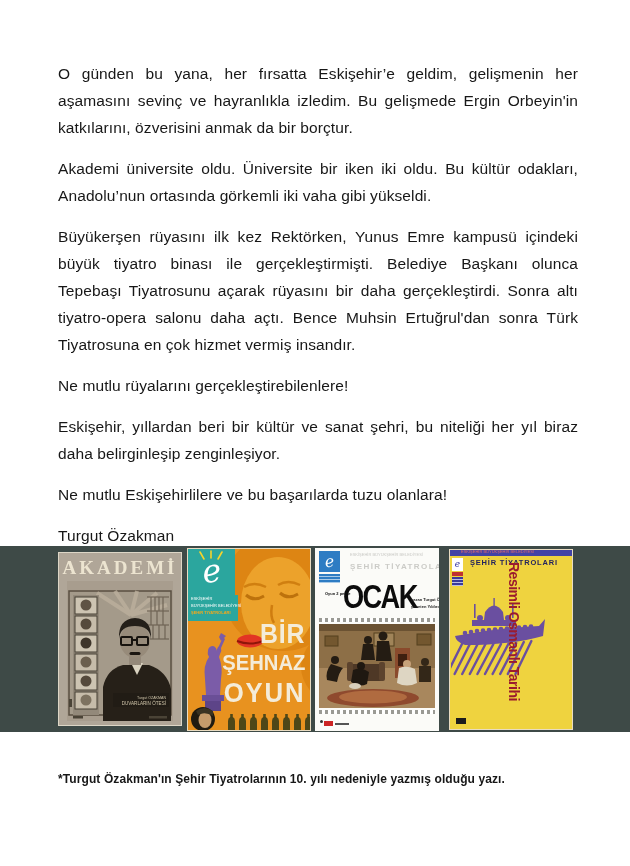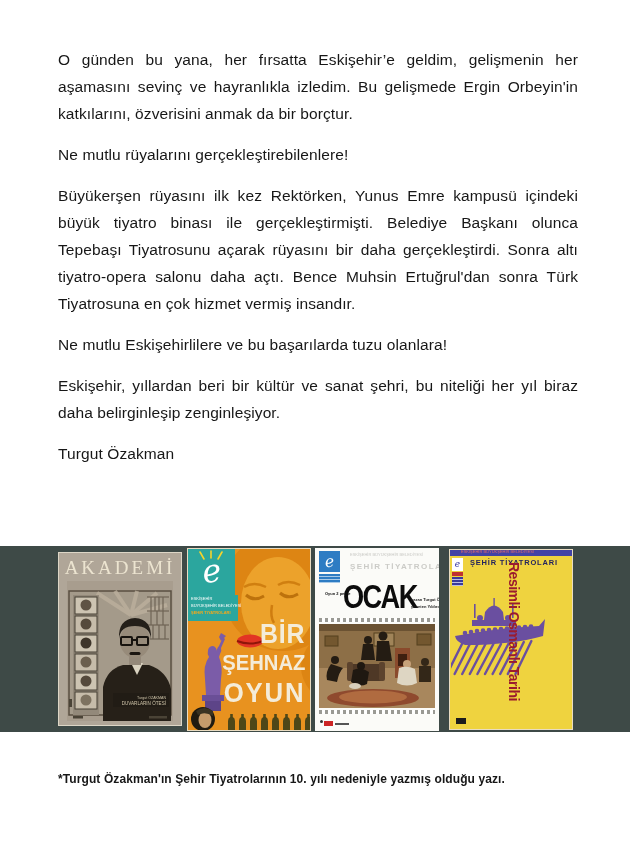--- a/index.html
+++ b/index.html
@@ -3,41 +3,41 @@
 <meta charset="utf-8">
 <style>
   html,body { margin:0; padding:0; background:#ffffff; }
   .page {
     position:relative; width:630px; height:866px; background:#ffffff;
     font-family:"Liberation Sans", sans-serif; overflow:hidden; margin:0 auto;
   }
   
   .text-block { position:absolute; left:58px; top:46px; width:520px; color:#171717; }
   .text-block p {
-    margin:0 0 14px 0; font-size:15.5px; line-height:27px;
+    margin:14px 0 14px 0; font-size:15.5px; line-height:27px;
     text-align:justify; letter-spacing:0.1px;
   }
   .text-block p.signature { text-align:left; }
   .footnote {
     position:absolute; left:58px; top:772px; font-size:12px; font-weight:bold;
     color:#171717; letter-spacing:0.1px;
   }
   
   .band { position:absolute; left:0; top:546px; width:630px; height:186px; background:#3e4a47; }
   .cover { position:absolute; overflow:hidden; }
   .cover1 { left:58px;  top:6px; width:124px; height:174px; background:#b0a698; border:1px solid #ddd6c6; box-sizing:border-box; }
   .cover2 { left:187px; top:2px; width:124px; height:183px; background:#e8921f; border:1px solid #e9dcc2; box-sizing:border-box; }
   .cover3 { left:315px; top:2px; width:124px; height:183px; background:#fbfbf8; }
   .cover4 { left:449px; top:3px; width:124px; height:181px; background:#efd33f; border:1px solid #e9dcc2; box-sizing:border-box; }
   
   .tiny { font-size:8px; line-height:8px; transform:scale(0.5); transform-origin:0 0; white-space:nowrap; }
   .tiny7 { font-size:8px; line-height:7px; transform:scale(0.5); transform-origin:0 0; white-space:nowrap; }
   
   .ak-title {
-    font-family:"Liberation Serif", serif; font-weight:normal; font-size:19px;
+    font-family:"Liberation Serif", serif; font-weight:bold; font-size:19px;
     letter-spacing:3px; color:#ece4d0; text-align:center; margin-top:4px;
   }
   .ak-art { position:absolute; left:8px; top:28px; width:106px; height:140px; }
   
   .s2-face { position:absolute; left:0; top:0; width:124px; height:183px; }
   .s2-logo { position:absolute; left:0; top:0; width:47px; height:46px; background:#2ba69e; }
   .s2-sparks { position:absolute; left:0; top:0; width:47px; height:12px; }
   .s2-e {
     display:block; color:#ffffff; font-family:"DejaVu Serif", serif; font-style:italic;
     font-size:32px; line-height:44px; text-align:center; transform:rotate(-8deg);
@@ -95,24 +95,25 @@
   }
   .r-km { position:absolute; left:6px; bottom:5px; width:10px; height:6px; background:#1c1c1c; }
 </style>
 </head>
 <body>
 
 <div class="page">
 
   <div class="text-block">
     <p>O günden bu yana, her fırsatta Eskişehir’e geldim, gelişmenin her aşamasını sevinç ve hayranlıkla izledim. Bu gelişmede Ergin Orbeyin'in katkılarını, özverisini anmak da bir borçtur.</p>
+    <p>Akademi üniversite oldu. Üniversite bir iken iki oldu. Bu kültür odakları, Anadolu’nun ortasında görkemli iki vaha gibi yükseldi.</p>
+    <p>Büyükerşen rüyasını ilk kez Rektörken, Yunus Emre kampusü içindeki büyük tiyatro binası ile gerçekleştirmişti. Belediye Başkanı olunca Tepebaşı Tiyatrosunu açarak rüyasını bir daha gerçekleştirdi. Sonra altı tiyatro-opera salonu daha açtı. Bence Muhsin Ertuğrul'dan sonra Türk Tiyatrosuna en çok hizmet vermiş insandır.</p>
     <p>Ne mutlu rüyalarını gerçekleştirebilenlere!</p>
-    <p>Büyükerşen rüyasını ilk kez Rektörken, Yunus Emre kampusü içindeki büyük tiyatro binası ile gerçekleştirmişti. Belediye Başkanı olunca Tepebaşı Tiyatrosunu açarak rüyasını bir daha gerçekleştirdi. Sonra altı tiyatro-opera salonu daha açtı. Bence Muhsin Ertuğrul'dan sonra Türk Tiyatrosuna en çok hizmet vermiş insandır.</p>
+    <p>Eskişehir, yıllardan beri bir kültür ve sanat şehri, bu niteliği her yıl biraz daha belirginleşip zenginleşiyor.</p>
     <p>Ne mutlu Eskişehirlilere ve bu başarılarda tuzu olanlara!</p>
-    <p>Eskişehir, yıllardan beri bir kültür ve sanat şehri, bu niteliği her yıl biraz daha belirginleşip zenginleşiyor.</p>
     <p class="signature">Turgut Özakman</p>
   </div>
 
   <div class="band">
 
     <div class="cover cover1">
       <div class="ak-title">AKADEMİ</div>
       <svg class="ak-art" viewBox="0 0 106 140" xmlns="http://www.w3.org/2000/svg">
         <rect x="0" y="0" width="106" height="140" fill="#a89d8e"></rect>
         <rect x="2" y="10" width="102" height="124" fill="#a49a8a" stroke="#5a4f41" stroke-width="1.5"></rect>

